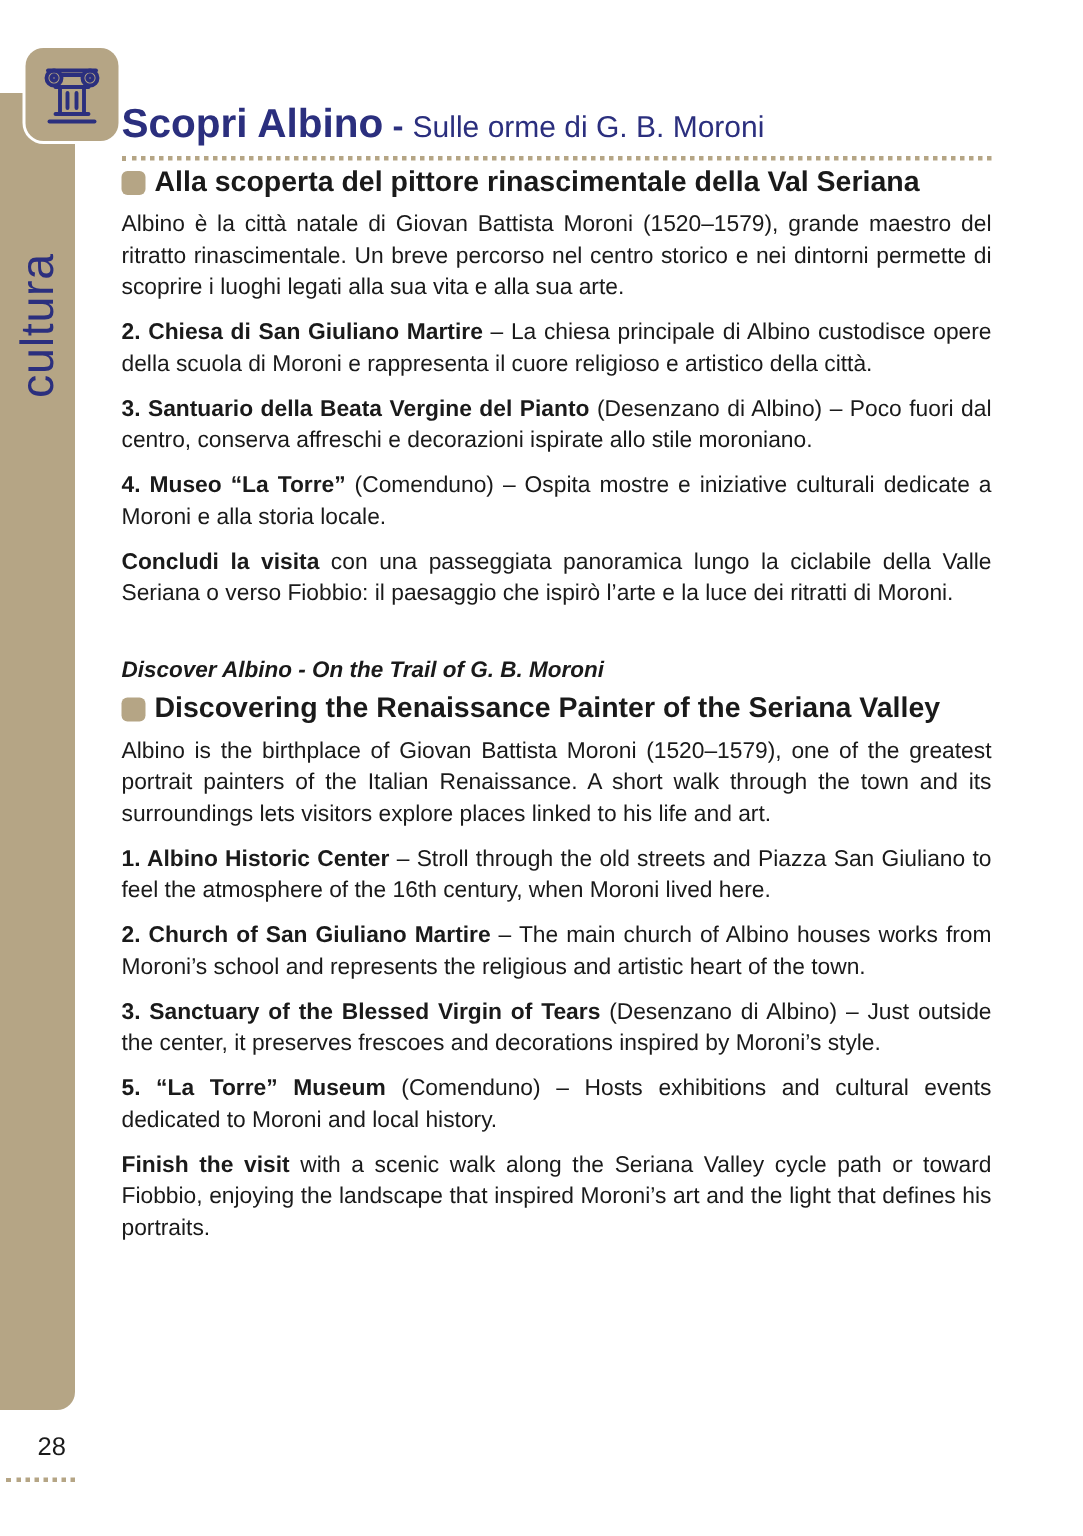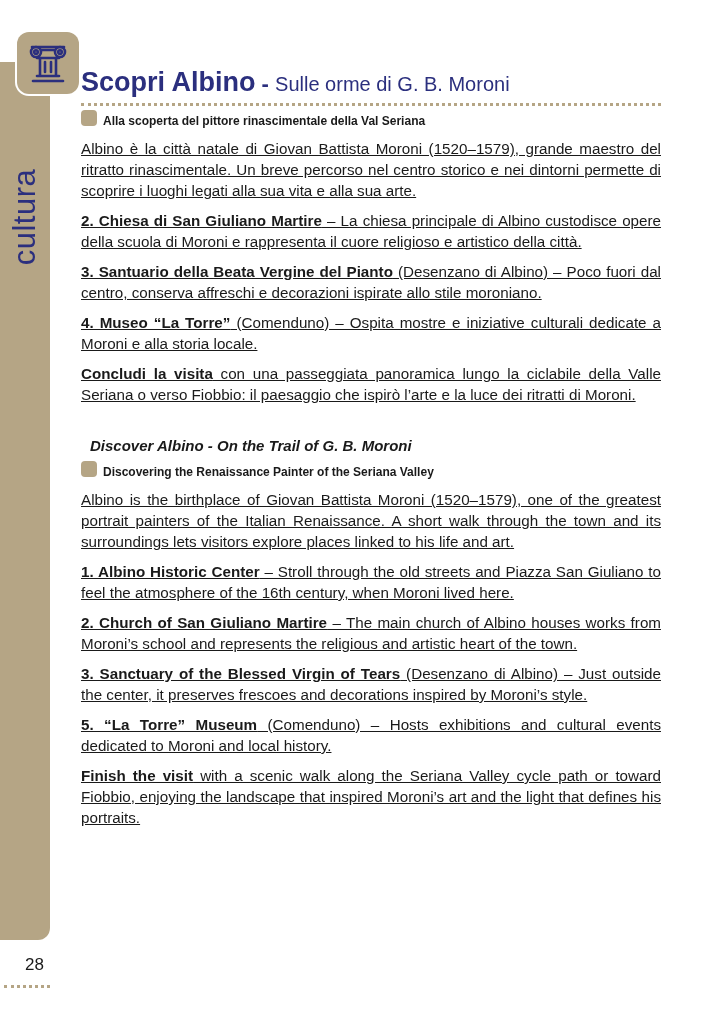--- a/index.html
+++ b/index.html
@@ -12,25 +12,25 @@
              font-size:31px; color:#2b2f7e; letter-spacing:0.5px; white-space:nowrap; }
   .icon-box { position:absolute; left:17px; top:32px; width:62px; height:62px; background:#b5a585;
              border-radius:12px; box-shadow:0 0 0 2px #ffffff; display:flex; align-items:center; justify-content:center; }
   .page-num { position:absolute; left:25px; top:955px; font-size:17px; color:#1a1a1a; }
   .page-dots { position:absolute; left:4px; top:985px; width:46px; border-top:3px dotted #b5a585; }
   .content { position:absolute; left:81px; top:66px; width:580px; }
   .title { font-size:27px; font-weight:bold; color:#2b2f7e; line-height:32px; margin:0; white-space:nowrap; }
   .title .sub { font-weight:normal; font-size:20px; color:#2b2f7e;text-align:right; }
   .title .dash { font-size:22px; }
   .dotline { border-top:3px dotted #b5a585; width:580px; margin-top:3px; margin-bottom:4px; }
-  .sec-head { display:flex; font-weight:bold; font-size:12px; line-height:22px; margin:0 0 6px 0; }
+  .sec-head { display:flex; align-items:center; font-weight:bold; font-size:19px; line-height:22px; margin:0 0 6px 0; }
   .sq { display:inline-block; width:16px; height:16px; background:#b5a585; border-radius:4px; margin-right:6px; flex:none; }
-  p { margin:0 0 9px 0; font-size:15.2px; line-height:21px; text-align:justify;text-decoration:underline; }
+  p { margin:0 0 9px 0; font-size:15.2px; line-height:21px; text-align:justify; }
   p b { font-weight:bold; }
-  .en-title { font-style:italic; font-weight:bold; font-size:15px; line-height:22px; margin:30px 0 4px 9px; }
+  .en-title { font-style:italic; font-weight:bold; font-size:15px; line-height:22px; margin:30px 0 4px 0; }
 </style>
 </head>
 <body>
 
 <div class="sidebar">
   <div class="sidebar-label">
     <span>cultura</span>
   </div>
 </div>
 

